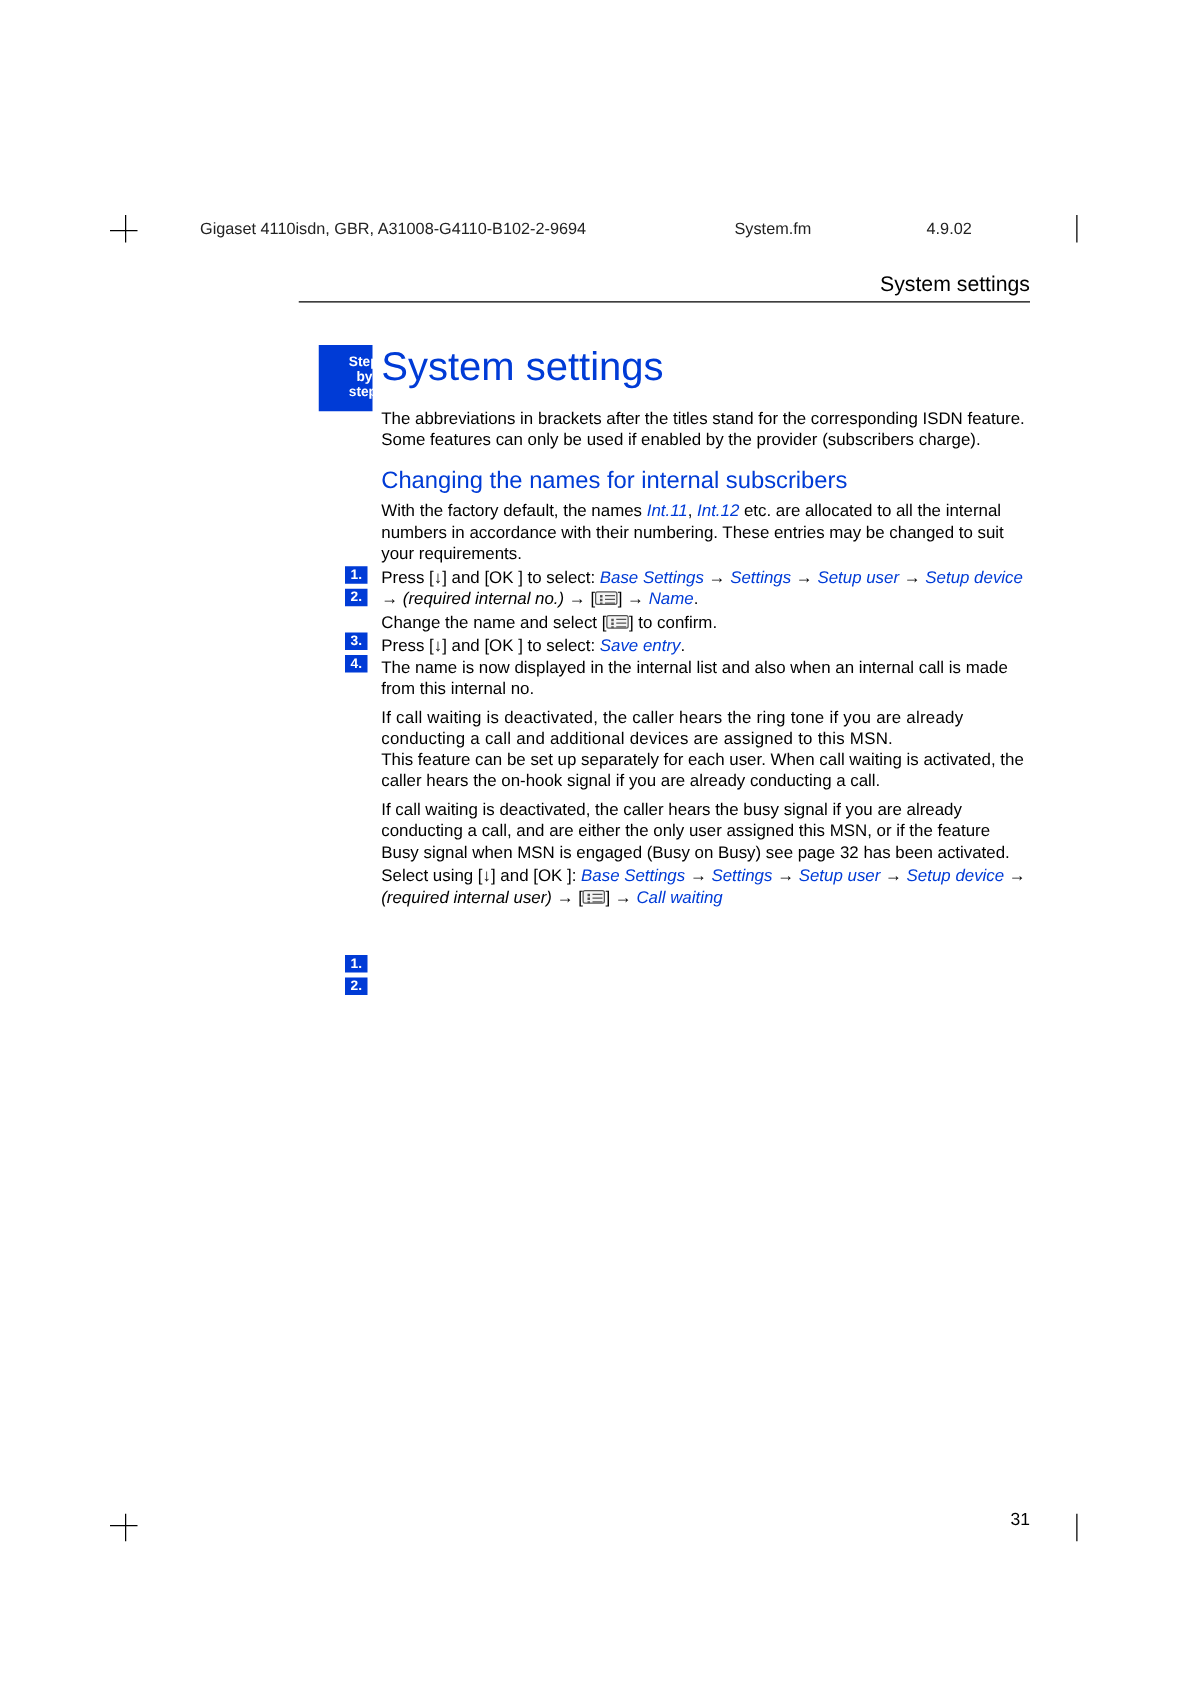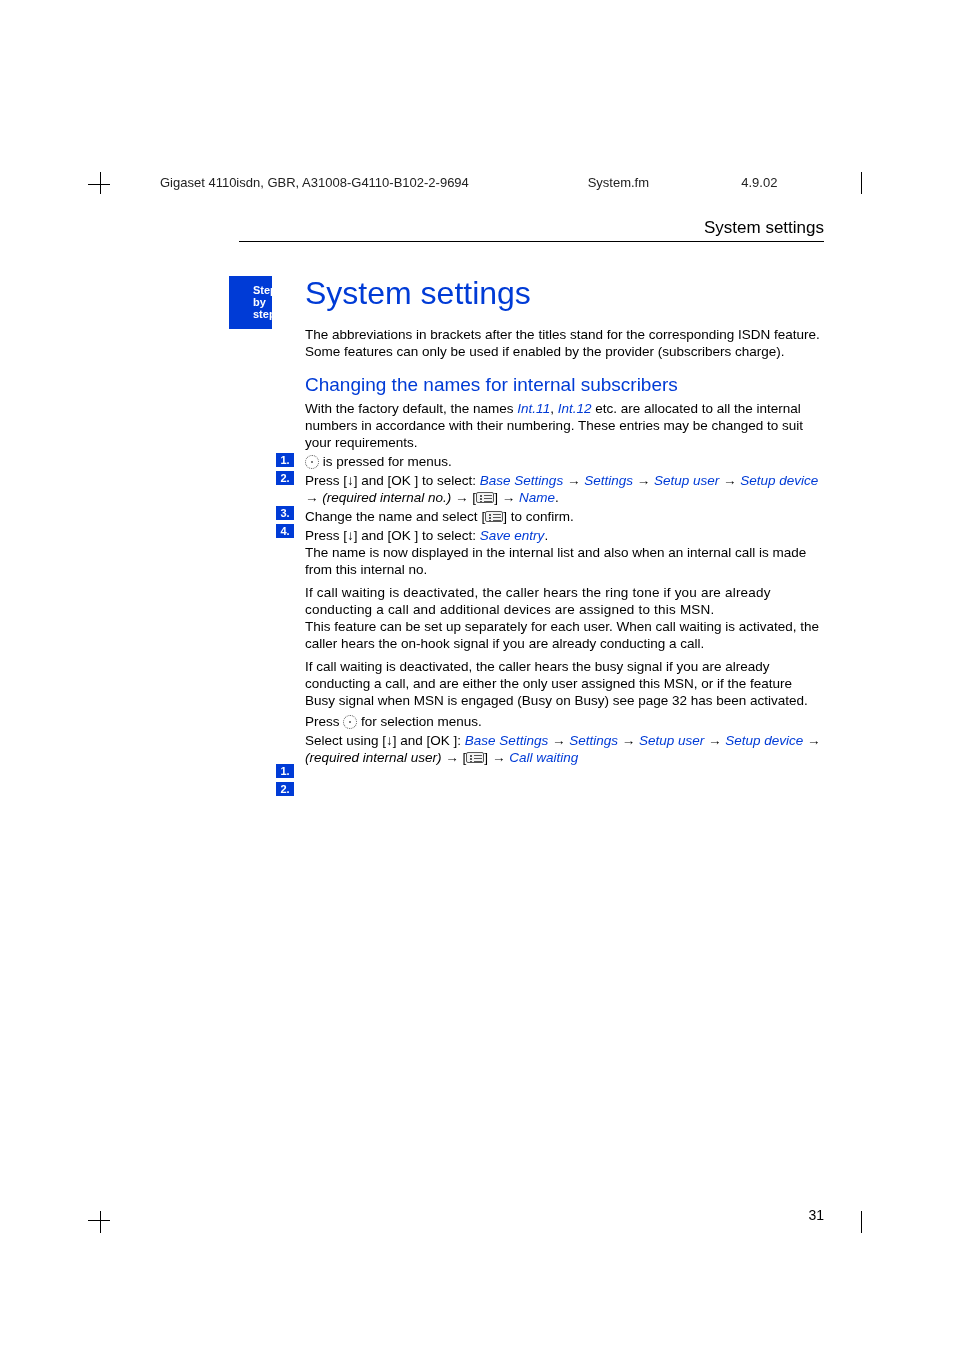--- a/index.html
+++ b/index.html
@@ -33,29 +33,29 @@
   .rule {
     position: absolute;
     top: 241px;
     left: 239px;
     right: 130px;
     height: 1px;
     background: #000;
   }
   .side-tab {
     position: absolute;
-    left: 229px;
+    left: 255px;
     top: 276px;
     width: 43px;
     height: 53px;
     background: #003bd6;
     color: #fff;
     font-weight: bold;
     font-size: 11px;
-    text-align: left;
+    text-align: right;
     line-height: 12px;
     padding-top: 8px;
     padding-left: 24px;
   }
   .step-col {
     position: absolute;
     left: 239px;
     width: 55px;
     text-align: right;
   }
@@ -171,43 +171,37 @@
 <div class="content">
   <h1 class="title">System settings</h1>
 
   <p class="body-text">The abbreviations in brackets after the titles stand for the corresponding ISDN feature. Some features can only be used if enabled by the provider (subscribers charge).</p>
 
   <h2 class="sect">Changing the names for internal subscribers</h2>
   <p class="body-text">
     <span>With the factory default, the names </span><span class="blue italic">Int.11</span><span>, </span><span class="blue italic">Int.12</span><span> etc. are allocated to all the internal numbers in accordance with their numbering. These entries may be changed to suit your requirements.</span>
   </p>
 
-  <div class="step-row">
-    <span class="nav-dot"></span><span> is pressed for menus.</span>
-  </div>
 
   <div class="step-row">
     <span>Press [</span><span>↓</span><span>] and [OK ] to select: </span><span class="blue italic">Base Settings</span><span> → </span><span class="blue italic">Settings</span><span> → </span><span class="blue italic">Setup user</span><span> → </span><span class="blue italic">Setup device</span><span> → </span><span class="italic"> (required internal no.) </span>→ <span>[</span><span class="menu-icon"></span><span>]</span><span> → </span><span class="blue italic">Name</span><span>.</span>
   </div>
 
   <div class="step-row">
     <span>Change the name and select </span><span>[</span><span class="menu-icon"></span><span>]</span><span> to confirm.</span>
   </div>
 
   <div class="step-row">
     <span>Press [</span><span>↓</span><span>] and [OK ] to select: </span><span class="blue italic">Save entry</span><span>.</span><br>
     <span>The name is now displayed in the internal list and also when an internal call is made from this internal no.</span>
   </div>
 
   <p class="body-text" style="margin-top:6px; letter-spacing:0.2px;">If call waiting is deactivated, the caller hears the ring tone if you are already conducting a call and additional devices are assigned to this MSN.</p>
   <p class="body-text">This feature can be set up separately for each user. When call waiting is activated, the caller hears the on-hook signal if you are already conducting a call.</p>
   <p class="body-text" style="margin-top:6px;">If call waiting is deactivated, the caller hears the busy signal if you are already conducting a call, and are either the only user assigned this MSN, or if the feature Busy signal when MSN is engaged (Busy on Busy) see page 32 has been activated.</p>
 
-  <div class="step-row" style="margin-top:4px;">
-    <span>Press </span><span class="nav-dot"></span><span> for selection menus.</span>
-  </div>
 
   <div class="step-row">
     <span>Select using [</span><span>↓</span><span>] and [OK ]: </span><span class="blue italic">Base Settings</span><span> → </span><span class="blue italic">Settings</span><span> → </span><span class="blue italic">Setup user</span><span> → </span><span class="blue italic">Setup device</span><span> → </span><span class="italic"> (required internal user) </span>→ <span>[</span><span class="menu-icon"></span><span>]</span><span> → </span><span class="blue italic">Call waiting</span>
   </div>
 </div>
 
 <div class="pagenum">31</div>
 
 </body></html>

